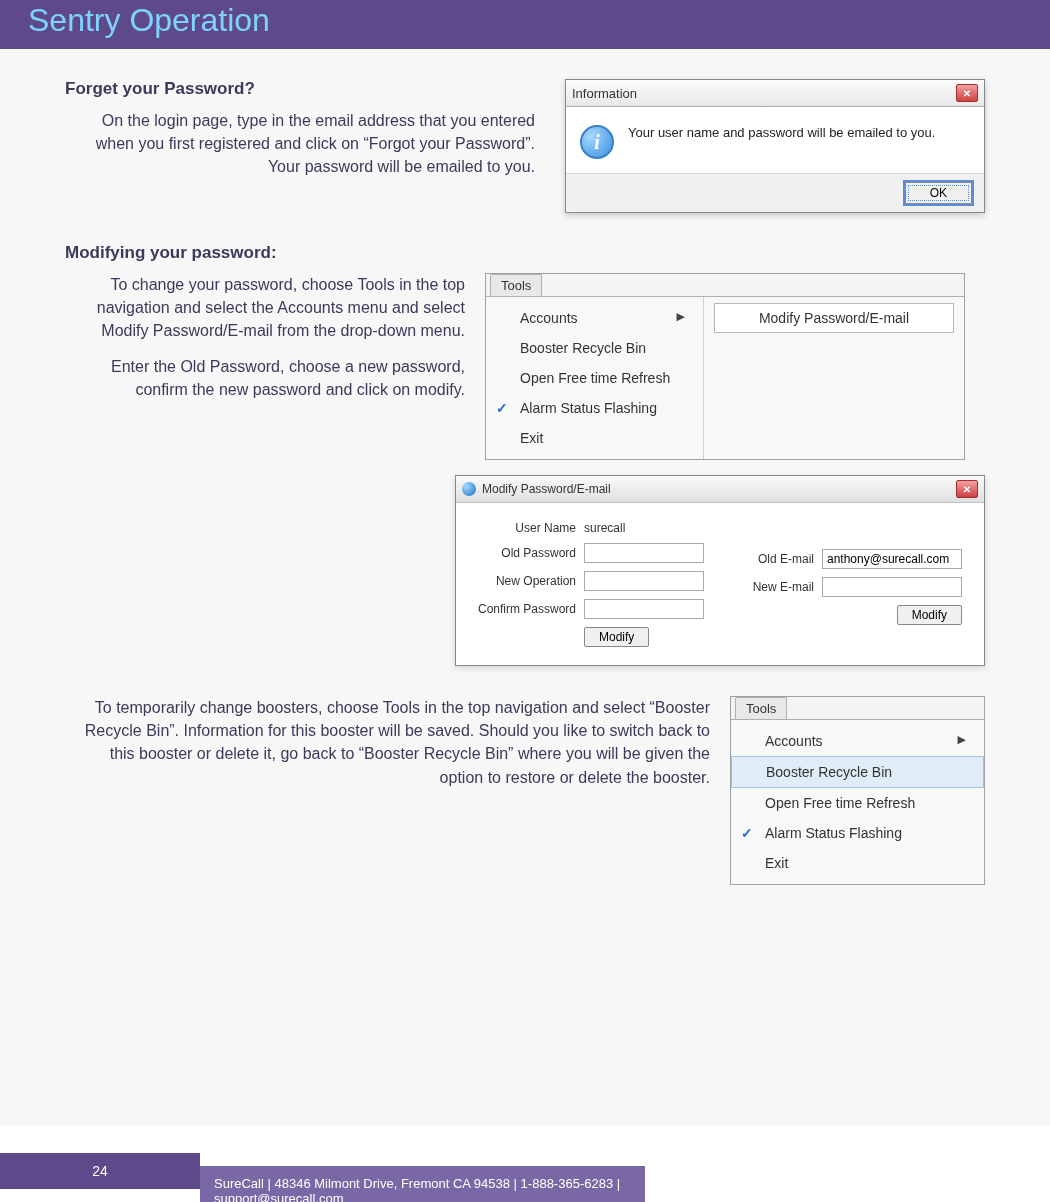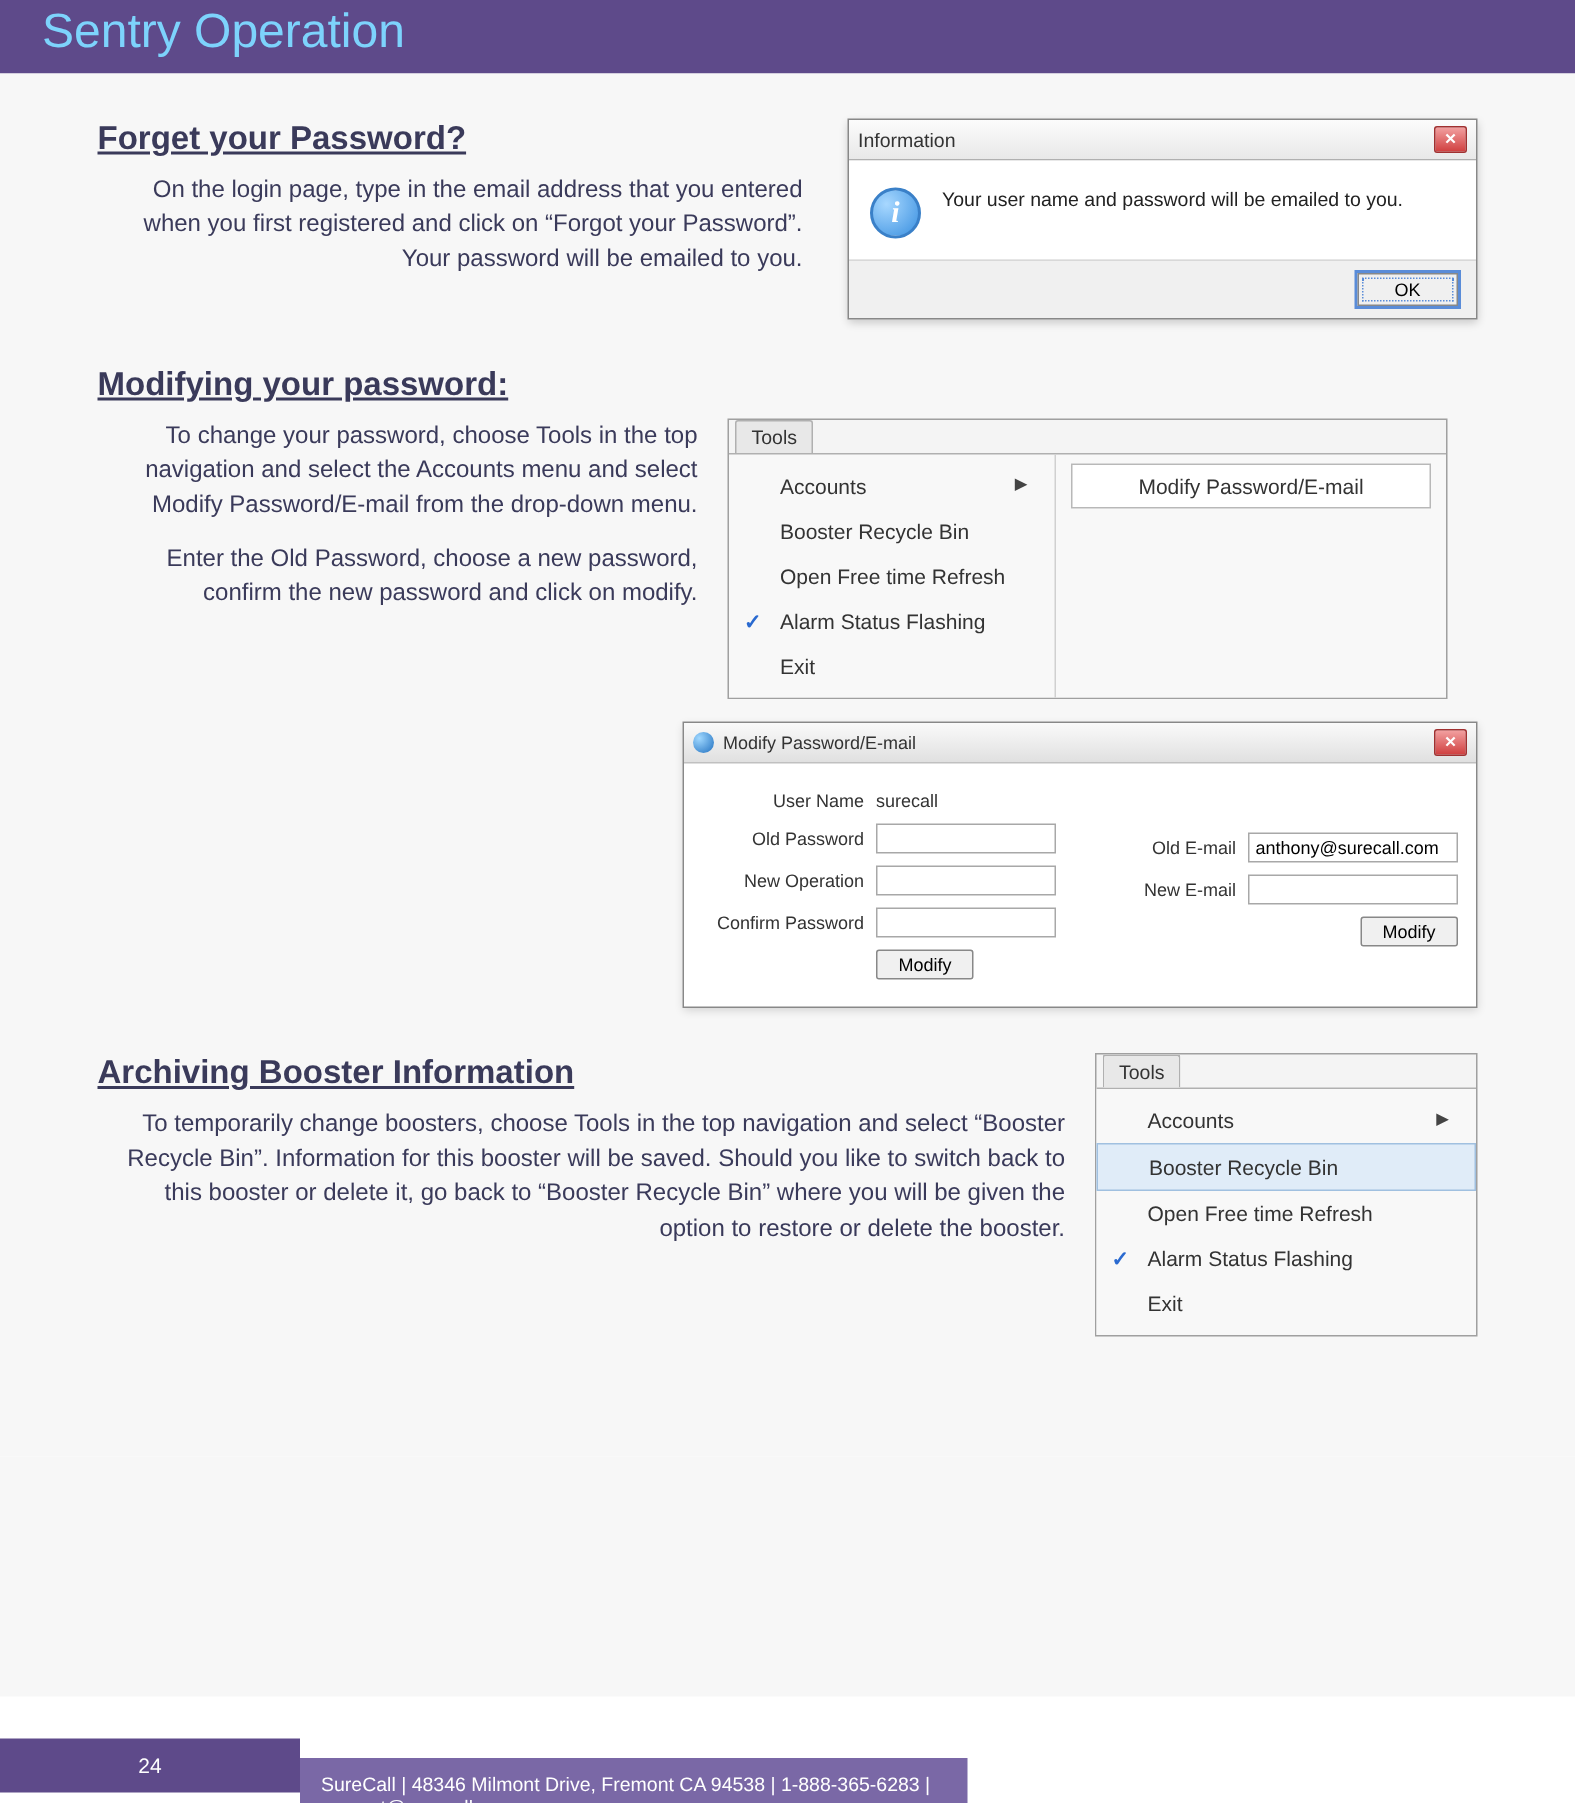--- a/index.html
+++ b/index.html
@@ -1,21 +1,21 @@
 <!DOCTYPE html>
 <html><head>
 <meta charset="utf-8">
 <style>
   * { box-sizing: border-box; margin: 0; padding: 0; }
   body { font-family: Arial, Helvetica, sans-serif; background: #fff; width: 1050px; }
   
   .header-bar { background: #5e4a8a; color: #7dd3fc; padding: 2px 28px 10px; font-size: 32px; font-weight: 300; }
   
   .content { padding: 30px 65px 80px 65px; background: #f7f7f7; }
-  .section-title { color: #3a3a5a; font-weight: bold; font-size: 22px; margin-bottom: 10px; text-decoration: underline; }
+  .section-title { color: #3a3a5a; font-weight: bold; font-size: 17px; margin-bottom: 10px; }
   .section-body { color: #3a3a5a; font-size: 16px; line-height: 1.45; text-align: right; }
   
   .row1 { display: flex; gap: 30px; align-items: flex-start; margin-bottom: 30px; }
   .row1 .text { flex: 1; }
   
   .row2 { margin-bottom: 15px; }
   .row2-inner { display: flex; gap: 20px; align-items: flex-start; }
   .row2-inner .text { flex: 0 0 400px; }
   
   .row3 { display: flex; gap: 20px; align-items: flex-start; }
@@ -46,21 +46,21 @@
   
   .tools-menu-wide { width: 480px; }
   .tools-menu-narrow { width: 255px; }
   
   
   .modify-dialog { width: 530px; border: 1px solid #888; background: #fff; margin: 15px 0 30px auto; box-shadow: 0 2px 6px rgba(0,0,0,0.15); }
   .mod-title { background: linear-gradient(#fafafa,#e0e0e0); border-bottom: 1px solid #c0c0c0; padding: 4px 6px; display: flex; align-items: center; justify-content: space-between; font-size: 12px; color: #333; }
   .mod-title-left { display: flex; align-items: center; gap: 6px; }
   .globe-icon { width: 14px; height: 14px; border-radius: 50%; background: radial-gradient(circle at 30% 30%, #a0d8ff, #2070c0); position: relative; }
   .mod-body { padding: 18px 20px; font-size: 12px; color: #333; }
-  .form-cols { display: flex; gap: 50px; }
+  .form-cols { display: flex; gap: 40px; }
   .form-col { }
   .form-row { display: flex; align-items: center; margin-bottom: 8px; gap: 8px; }
   .form-row label { width: 100px; text-align: right; }
   .form-row input { width: 120px; height: 20px; border: 1px solid #a8a8a8; padding: 0 4px; font-size: 12px; }
   .mod-btn { padding: 2px 14px; font-size: 12px; background: #f0f0f0; border: 1px solid #888; border-radius: 2px; cursor: pointer; }
   .mod-btn-row { text-align: center; margin-top: 8px; margin-left: 108px; }
   .mod-btn-right { text-align: right; margin-top: 8px; }
   
   .footer { display: flex; align-items: center; font-size: 14px; color: #fff; }
   .footer .pgnum { background: #5e4a8a; width: 200px; text-align: center; padding: 10px 0; }
@@ -165,21 +165,20 @@
           <div class="mod-btn-right">
             <button class="mod-btn">Modify</button>
           </div>
         </div>
       </div>
     </div>
   </div>
 
   <div class="row3">
     <div class="text">
-      <div class="section-title">Archiving Booster Information</div>
       <div class="section-body">To temporarily change boosters, choose Tools in the top navigation and select “Booster Recycle Bin”. Information for this booster will be saved. Should you like to switch back to this booster or delete it, go back to “Booster Recycle Bin” where you will be given the option to restore or delete the booster.</div>
     </div>
     <div class="tools-menu tools-menu-narrow">
       <span class="tools-tab">Tools</span>
       <div class="tools-body">
         <div class="menu-list">
           <div class="menu-item"><span>Accounts</span><span class="arrow">▶</span></div>
           <div class="menu-item" style="background:#e0ecf8;border:1px solid #a0c0e0;">Booster Recycle Bin</div>
           <div class="menu-item">Open Free time Refresh</div>
           <div class="menu-item"><span class="menu-check">✓</span><span>Alarm Status Flashing</span></div>

